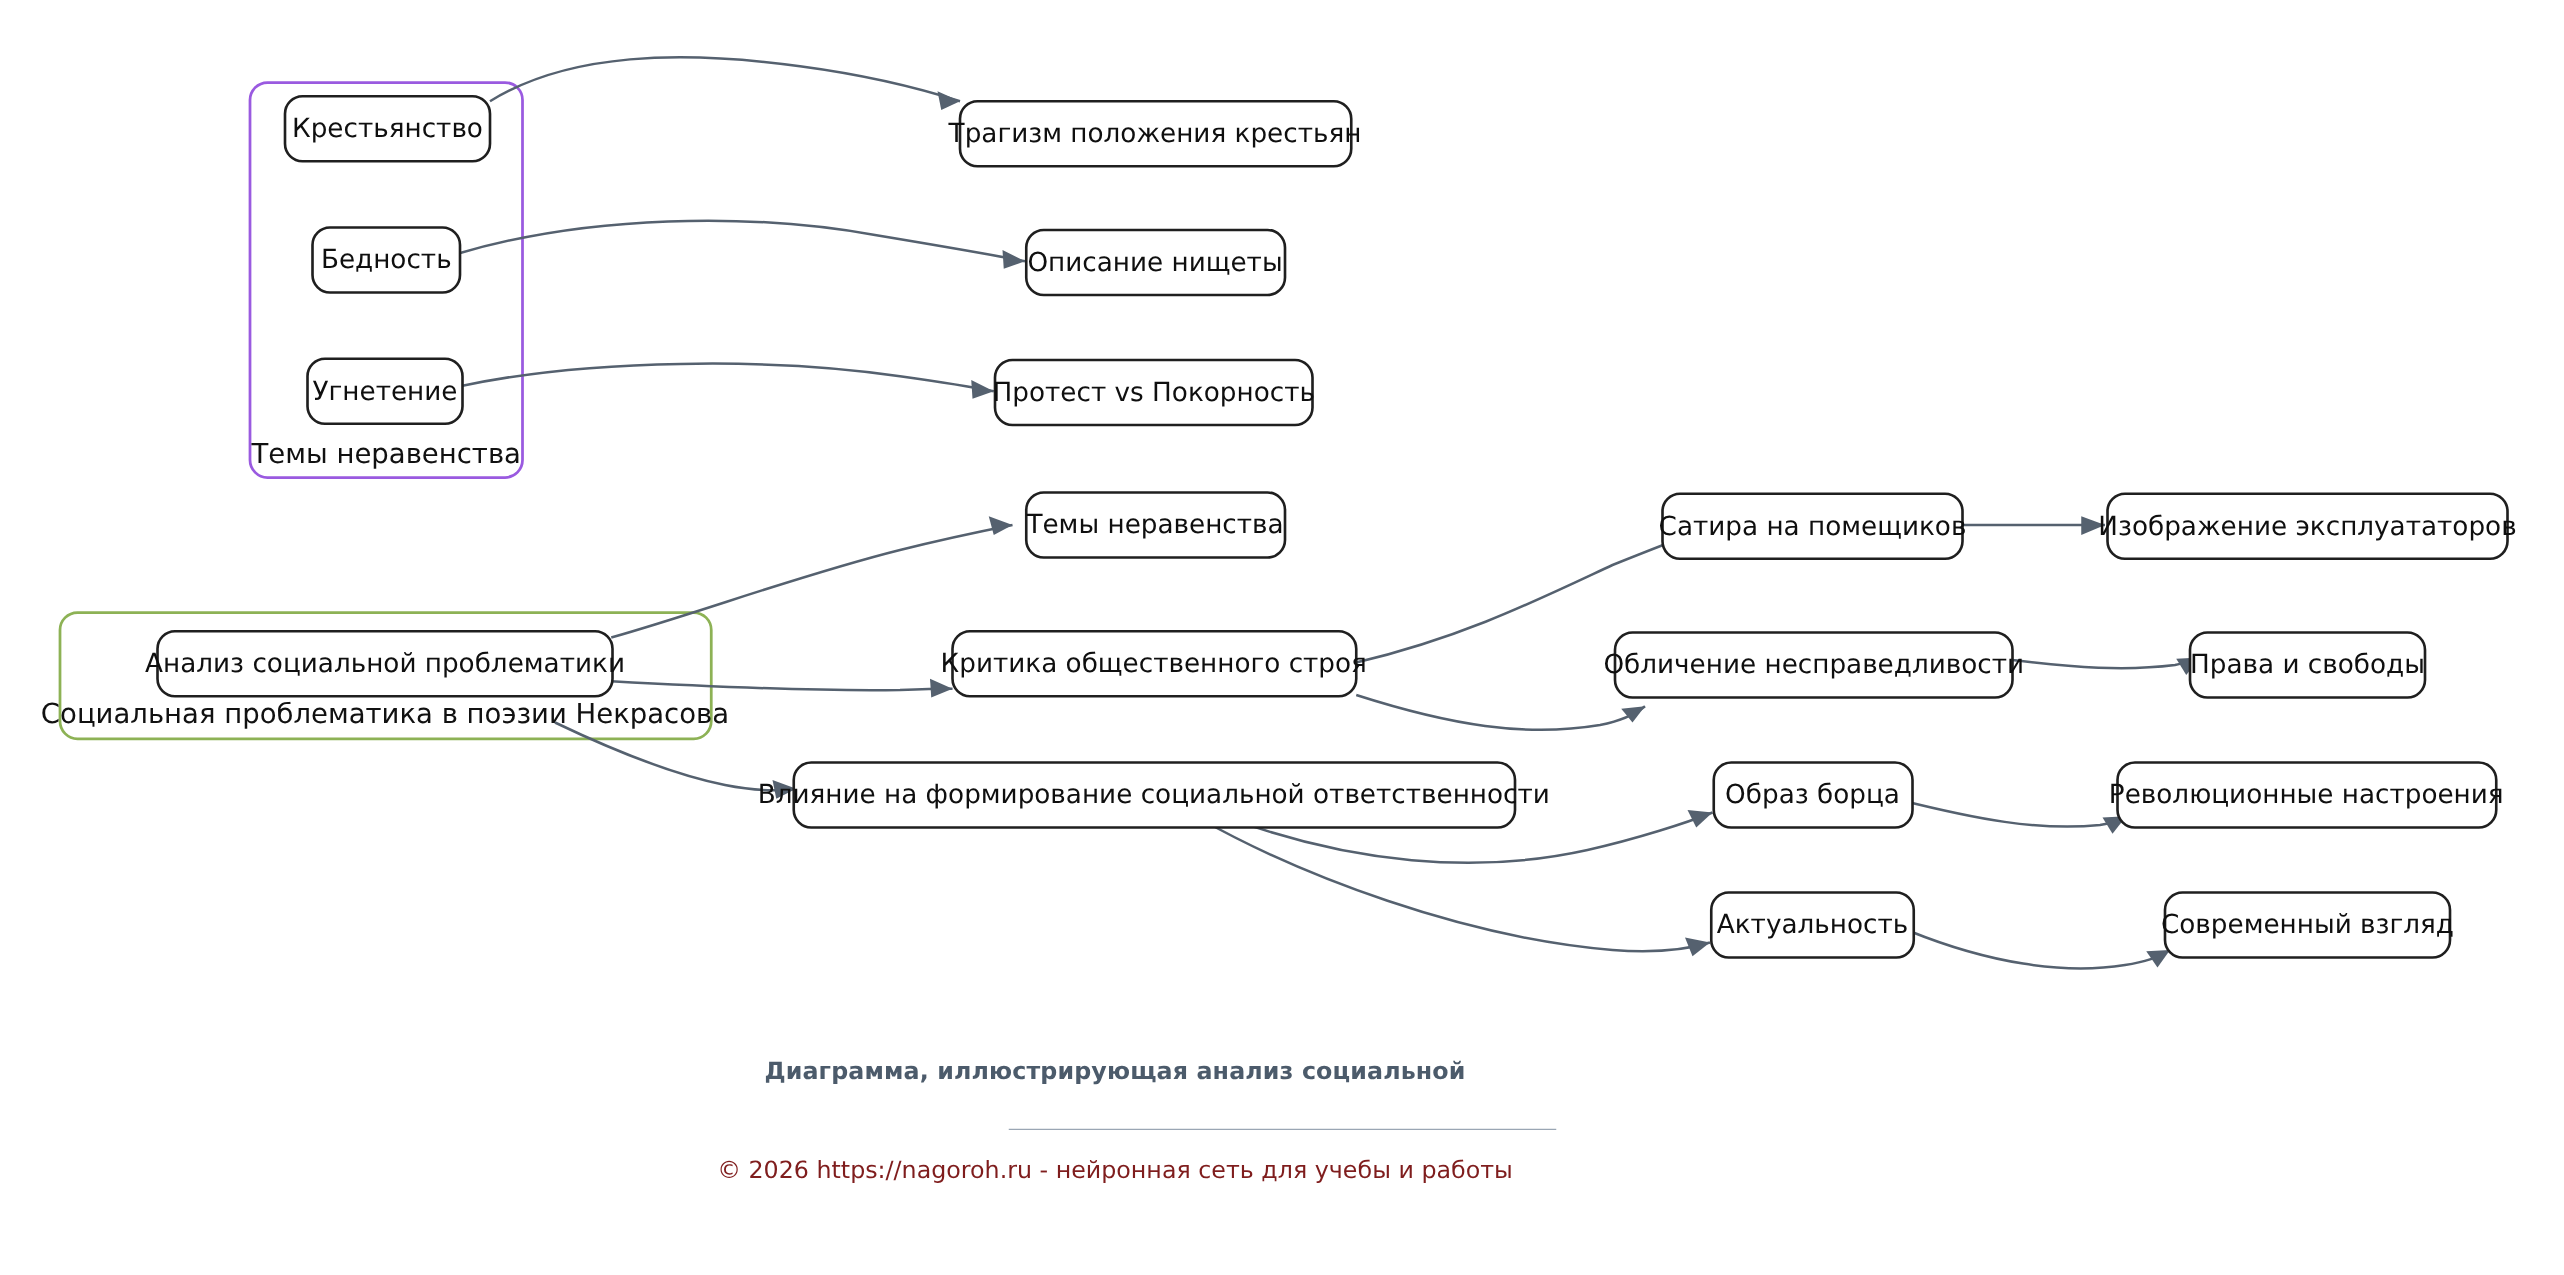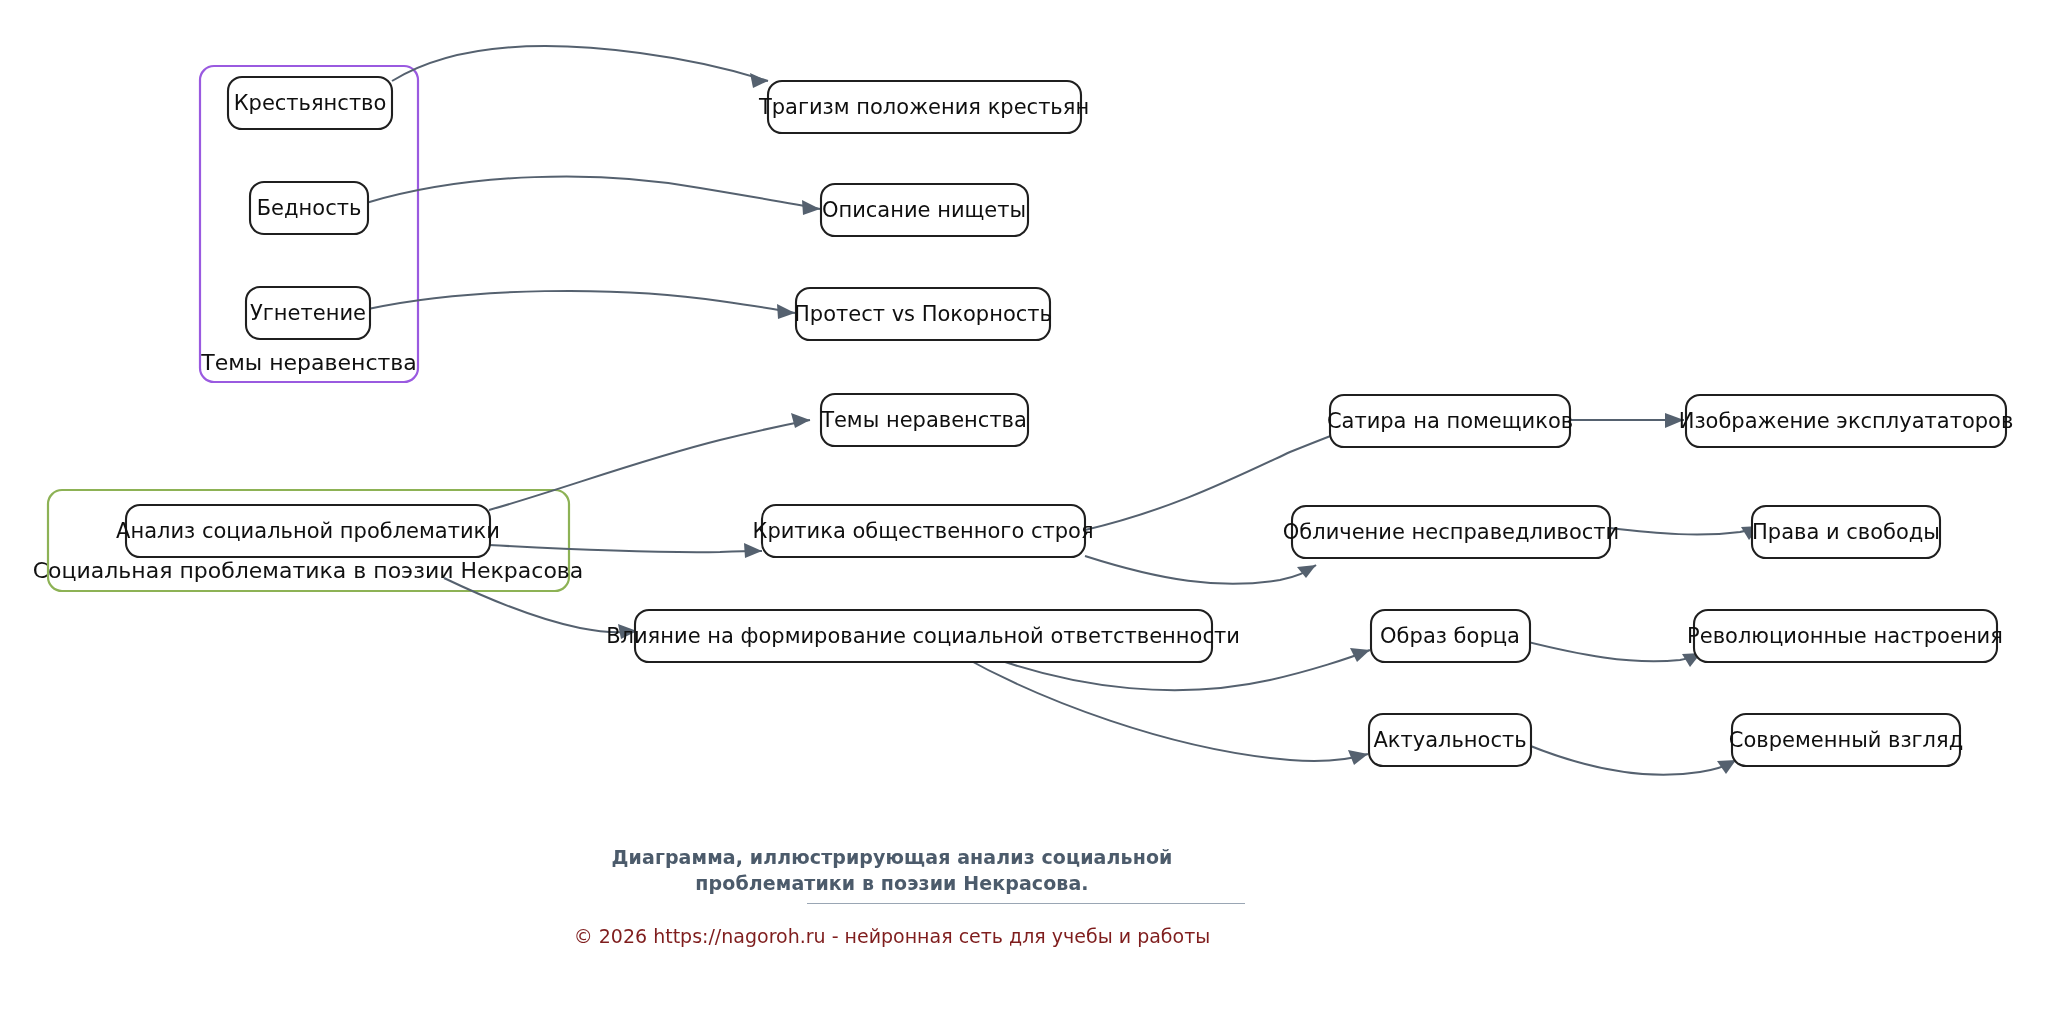--- a/index.html
+++ b/index.html
@@ -274,18 +274,17 @@
 
       <g>
         <rect class="node-rect" x="1732" y="714" width="228" height="52" rx="14" ry="14"></rect>
         <text class="node-label" x="1846" y="741">Современный взгляд</text>
       </g>
     </g>
   </svg>
 
   <div class="footer footer-title">
     <div>Диаграмма, иллюстрирующая анализ социальной</div>
-    <div>проблематики в поэзии Некрасова.</div>
   </div>
   <div class="footer-rule"></div>
   <div class="footer footer-credit">© 2026 https://nagoroh.ru - нейронная сеть для учебы и работы</div>
 
 </div>
 
 </body></html>

